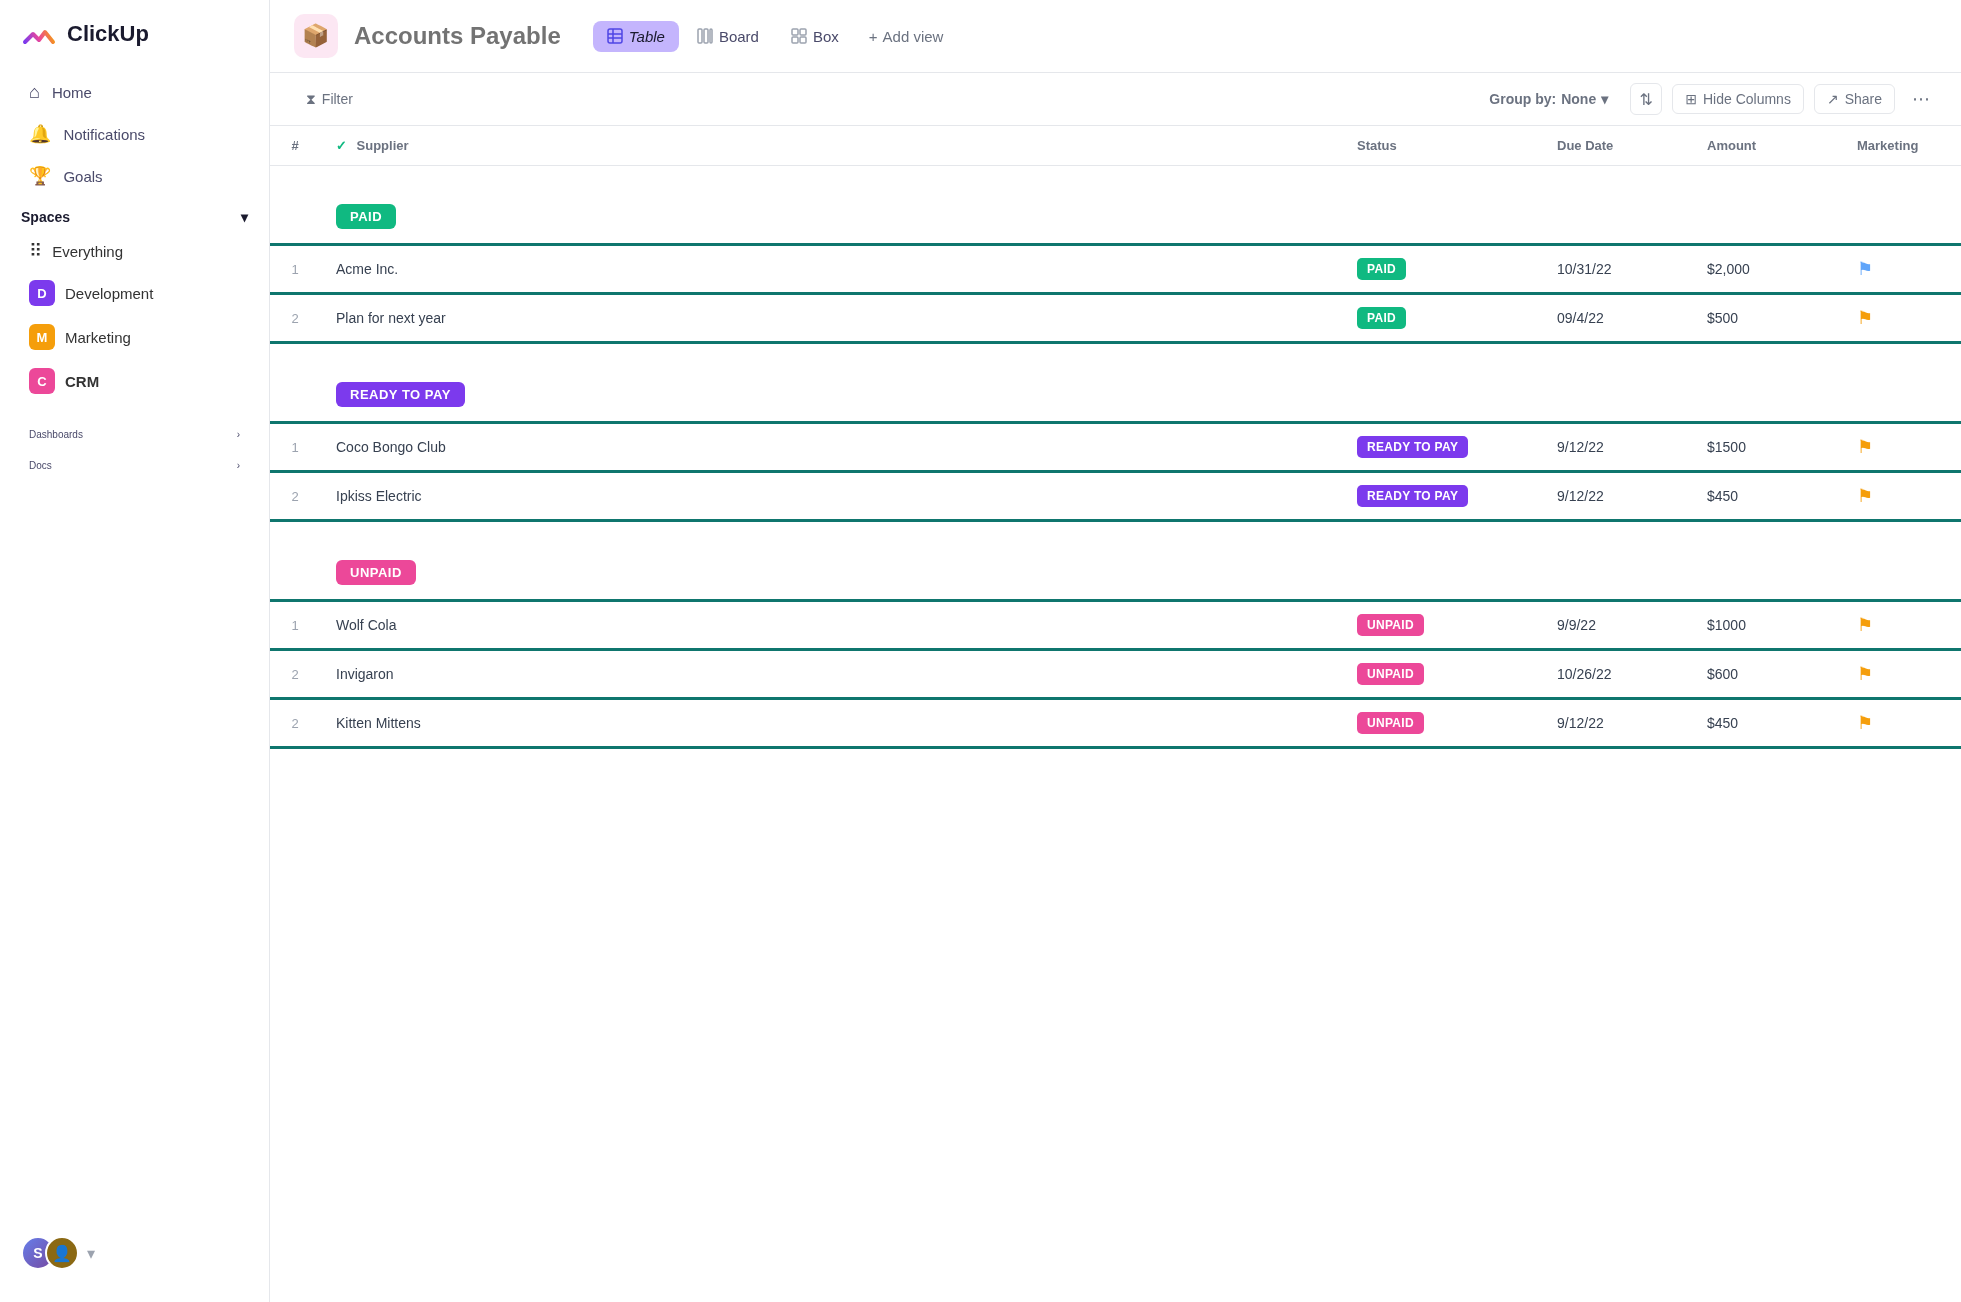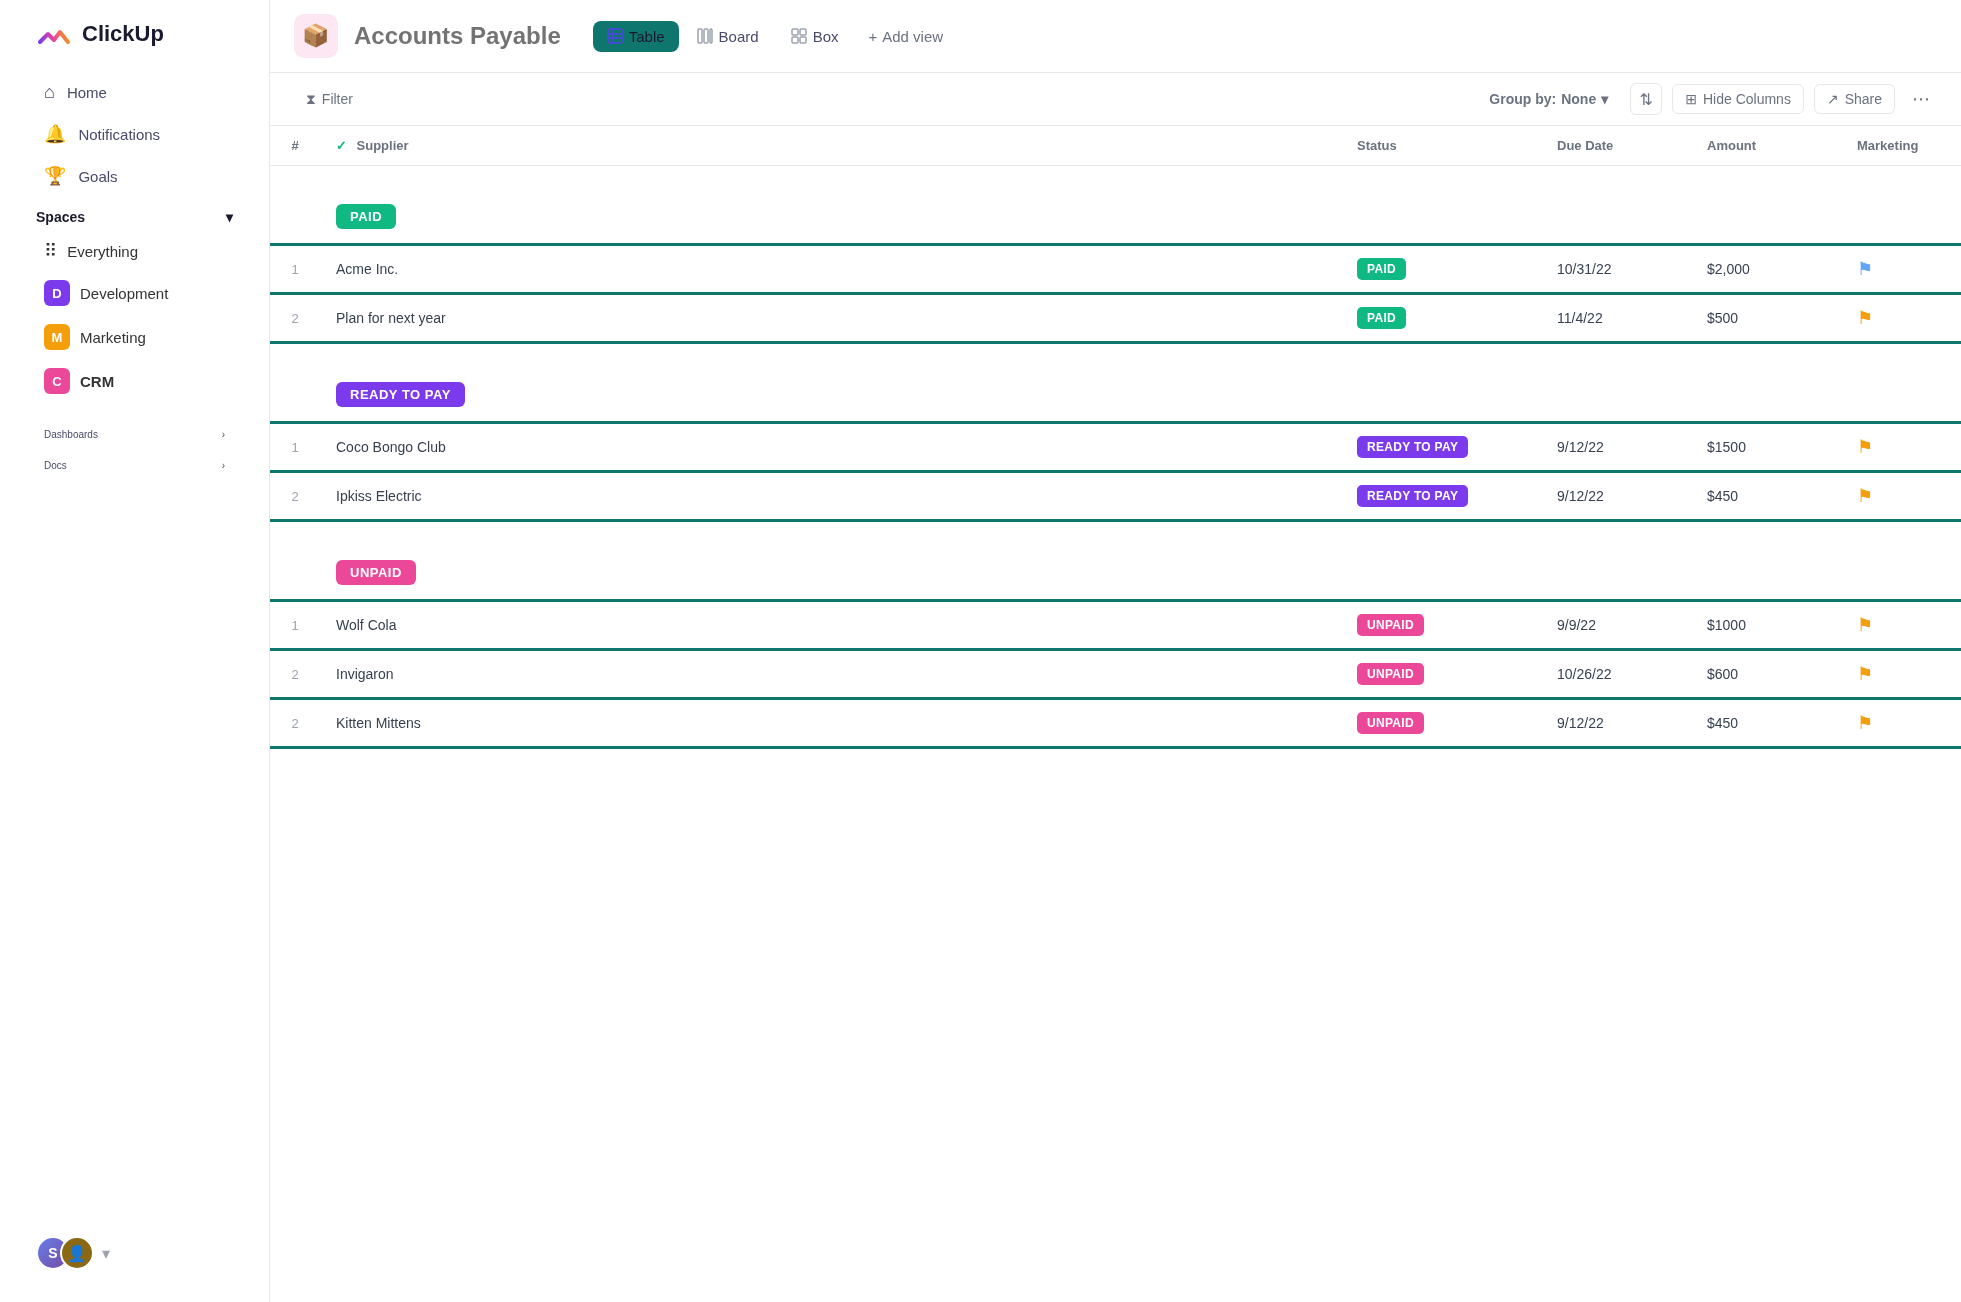--- a/index.html
+++ b/index.html
@@ -6,21 +6,21 @@
     body { font-family: -apple-system, BlinkMacSystemFont, 'Segoe UI', sans-serif; background: #fff; display: flex; height: 100vh; overflow: hidden; }
 
     
     .sidebar {
       width: 270px;
       min-width: 270px;
       background: #fff;
       border-right: 1px solid #e5e7eb;
       display: flex;
       flex-direction: column;
-      padding: 16px 16px;
+      padding: 16px 1px;
       height: 100vh;
       overflow-y: auto;
     }
     .logo-area {
       display: flex;
       align-items: center;
       gap: 10px;
       padding: 0 20px 20px 20px;
     }
     .logo-icon {
@@ -162,23 +162,24 @@
       display: flex;
       align-items: center;
       gap: 6px;
       padding: 7px 14px;
       border-radius: 8px;
       cursor: pointer;
       font-size: 15px;
       color: #4a4a6a;
     }
     .view-tab.active {
-      background: #0f766e;
+      background: #c4b5fd;
       color: #1a1a2e;
       font-weight: 500;
+      font-style: italic;
     }
     .add-view-btn {
       display: flex;
       align-items: center;
       gap: 5px;
       padding: 7px 12px;
       cursor: pointer;
       font-size: 15px;
       color: #6b7280;
     }
@@ -518,21 +519,21 @@
       <td>
         <span style="color:#60a5fa; font-size:18px;">⚑</span>
       </td>
     </tr>
           <tr>
       <td>2</td>
       <td>Plan for next year</td>
       <td>
         <span class="status-badge status-paid">PAID</span>
       </td>
-      <td>11/4/22</td>
+      <td>09/4/22</td>
       <td>$500</td>
       <td>
         <span style="color:#f59e0b; font-size:18px;">⚑</span>
       </td>
     </tr>
           <tr class="spacer-row">
             <td colspan="6"></td>
           </tr>
           <tr class="group-row">
     <td></td>

